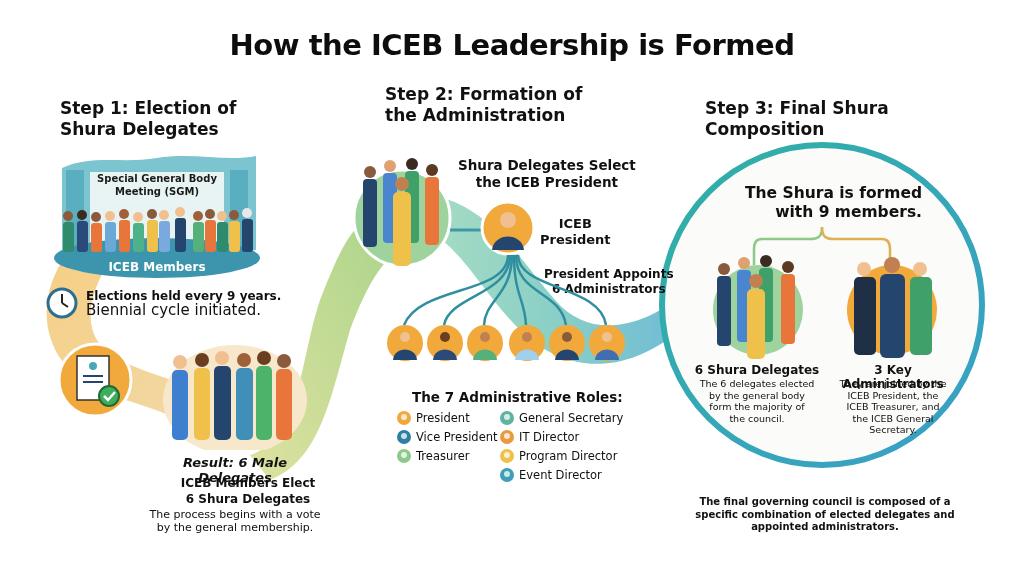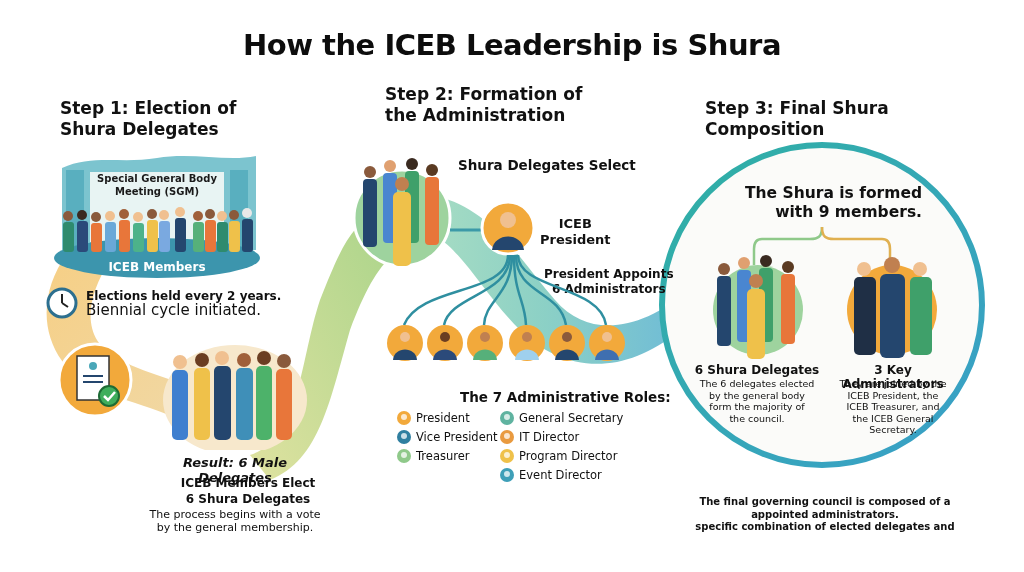--- a/index.html
+++ b/index.html
@@ -41,21 +41,21 @@
 
   <path d="M70,250 C30,300 40,370 110,395 C160,410 180,420 210,430 L220,395 C190,385 150,375 120,360 C80,340 85,300 110,260 Z" fill="url(#gOrange)"></path>
 
   <path d="M250,455 C300,440 300,360 320,300 C340,250 350,225 380,210 L400,250 C380,262 365,290 350,330 C330,400 320,460 270,480 Z" fill="url(#gGreen)"></path>
 
   <path d="M400,230 C450,220 470,280 520,330 C560,370 620,380 680,330 L690,290 C640,330 590,340 555,300 C520,260 490,205 430,195 Z" fill="url(#gTeal)" opacity="0.9"></path>
 
   <circle cx="822" cy="305" r="160" fill="#fbfbf9" stroke="url(#gRing)" stroke-width="6"></circle>
 </svg>
 
-<div class="abs title">How the ICEB Leadership is Shura</div>
+<div class="abs title">How the ICEB Leadership is Formed</div>
 
 <div class="abs step-title" style="left:60px;top:98px;width:230px;">
   <div>Step 1: Election of</div>
   <div>Shura Delegates</div>
 </div>
 
 <div class="abs" style="left:52px;top:150px;width:210px;height:128px;">
   <svg width="210" height="128">
     <path d="M10,18 C40,4 70,14 105,8 C140,2 175,12 204,6 L204,100 L10,100 Z" fill="#7cc4cf"></path>
     <rect x="38" y="22" width="134" height="70" fill="#e8f4f3"></rect>
@@ -130,21 +130,21 @@
 </div>
 
 <div class="abs" style="left:46px;top:287px;width:32px;height:32px;">
   <svg width="32" height="32">
       <circle cx="16" cy="16" r="14" fill="#fff" stroke="#2c6f8f" stroke-width="3"></circle>
       <line x1="16" y1="16" x2="16" y2="7" stroke="#222" stroke-width="2"></line>
       <line x1="16" y1="16" x2="22" y2="20" stroke="#222" stroke-width="2"></line>
     </svg>
 </div>
 <div class="abs txt" style="left:86px;top:289px;">
-  <div class="bold" style="font-size:12px;">Elections held every 2 years.</div>
+  <div class="bold" style="font-size:12px;">Elections held every 9 years.</div>
   <div style="font-size:15px;">Biennial cycle initiated.</div>
 </div>
 
 <div class="abs" style="left:57px;top:342px;width:76px;height:76px;">
   <svg width="76" height="76">
       <circle cx="38" cy="38" r="36" fill="#f2a93b" stroke="#fff" stroke-width="3"></circle>
       <rect x="20" y="14" width="32" height="44" fill="#fff" stroke="#333" stroke-width="1.5"></rect>
       <circle cx="36" cy="24" r="4" fill="#4aa7b8"></circle>
       <line x1="26" y1="34" x2="46" y2="34" stroke="#24466e" stroke-width="2"></line>
       <line x1="26" y1="40" x2="46" y2="40" stroke="#24466e" stroke-width="2"></line>
@@ -198,20 +198,21 @@
     <circle cx="60" cy="14" r="6" fill="#3a2a20"></circle>
       <rect x="53" y="21" width="14" height="72" rx="4" fill="#3fa06a"></rect>
     <circle cx="80" cy="20" r="6" fill="#5a3a22"></circle>
       <rect x="73" y="27" width="14" height="68" rx="4" fill="#e8763a"></rect>
     <circle cx="50" cy="34" r="7" fill="#c08050"></circle>
       <rect x="41" y="42" width="18" height="74" rx="5" fill="#efc14a"></rect>
   </svg>
 </div>
 <div class="abs bold" style="left:458px;top:157px;font-size:13.5px;line-height:17px;">
   <div>Shura Delegates Select</div>
+  <div>the ICEB President</div>
 </div>
 
 <svg class="abs" style="left:450px;top:200px;" width="40" height="40">
     <line x1="0" y1="30" x2="36" y2="30" stroke="#3c9aa8" stroke-width="3"></line>
   </svg>
 
 <div class="abs" style="left:480px;top:200px;width:56px;height:56px;">
   <svg width="56" height="56">
       <circle cx="28" cy="28" r="26" fill="#f2a93b" stroke="#fff" stroke-width="3"></circle>
       <circle cx="28" cy="20" r="8" fill="#f0c090"></circle>
@@ -266,21 +267,21 @@
         <path d="M169,38 C170,24 192,24 193,38 Z" fill="#24466e"></path>
       </g>
     <g>
         <circle cx="221" cy="21" r="18" fill="#f2a93b"></circle>
         <circle cx="221" cy="15" r="5" fill="#f0c090"></circle>
         <path d="M209,38 C210,24 232,24 233,38 Z" fill="#3f6fb0"></path>
       </g>
   </svg>
 </div>
 
-<div class="abs bold" style="left:412px;top:389px;font-size:13.5px;margin-left:48px;">The 7 Administrative Roles:</div>
+<div class="abs bold" style="left:412px;top:389px;font-size:13.5px;">The 7 Administrative Roles:</div>
 <div class="abs" style="left:397px;top:408px;">
   <div class="role-row">
       <span class="role-icon" style="background:#f2a93b"></span>
       <span>President</span>
     </div>
   <div class="role-row">
       <span class="role-icon" style="background:#2f7fa0"></span>
       <span>Vice President</span>
     </div>
   <div class="role-row">
@@ -362,15 +363,15 @@
 <div class="abs center" style="left:826px;top:378px;width:134px;font-size:9.5px;line-height:11.5px;">
   <div>They are joined by the</div>
   <div>ICEB President, the</div>
   <div>ICEB Treasurer, and</div>
   <div>the ICEB General</div>
   <div>Secretary.</div>
 </div>
 
 <div class="abs center bold" style="left:690px;top:496px;width:270px;font-size:10px;line-height:12.5px;">
   <div>The final governing council is composed of a</div>
+  <div>specific combination of elected delegates and</div>
   <div>appointed administrators.</div>
-  <div>specific combination of elected delegates and</div>
 </div>
 
 </body></html>

